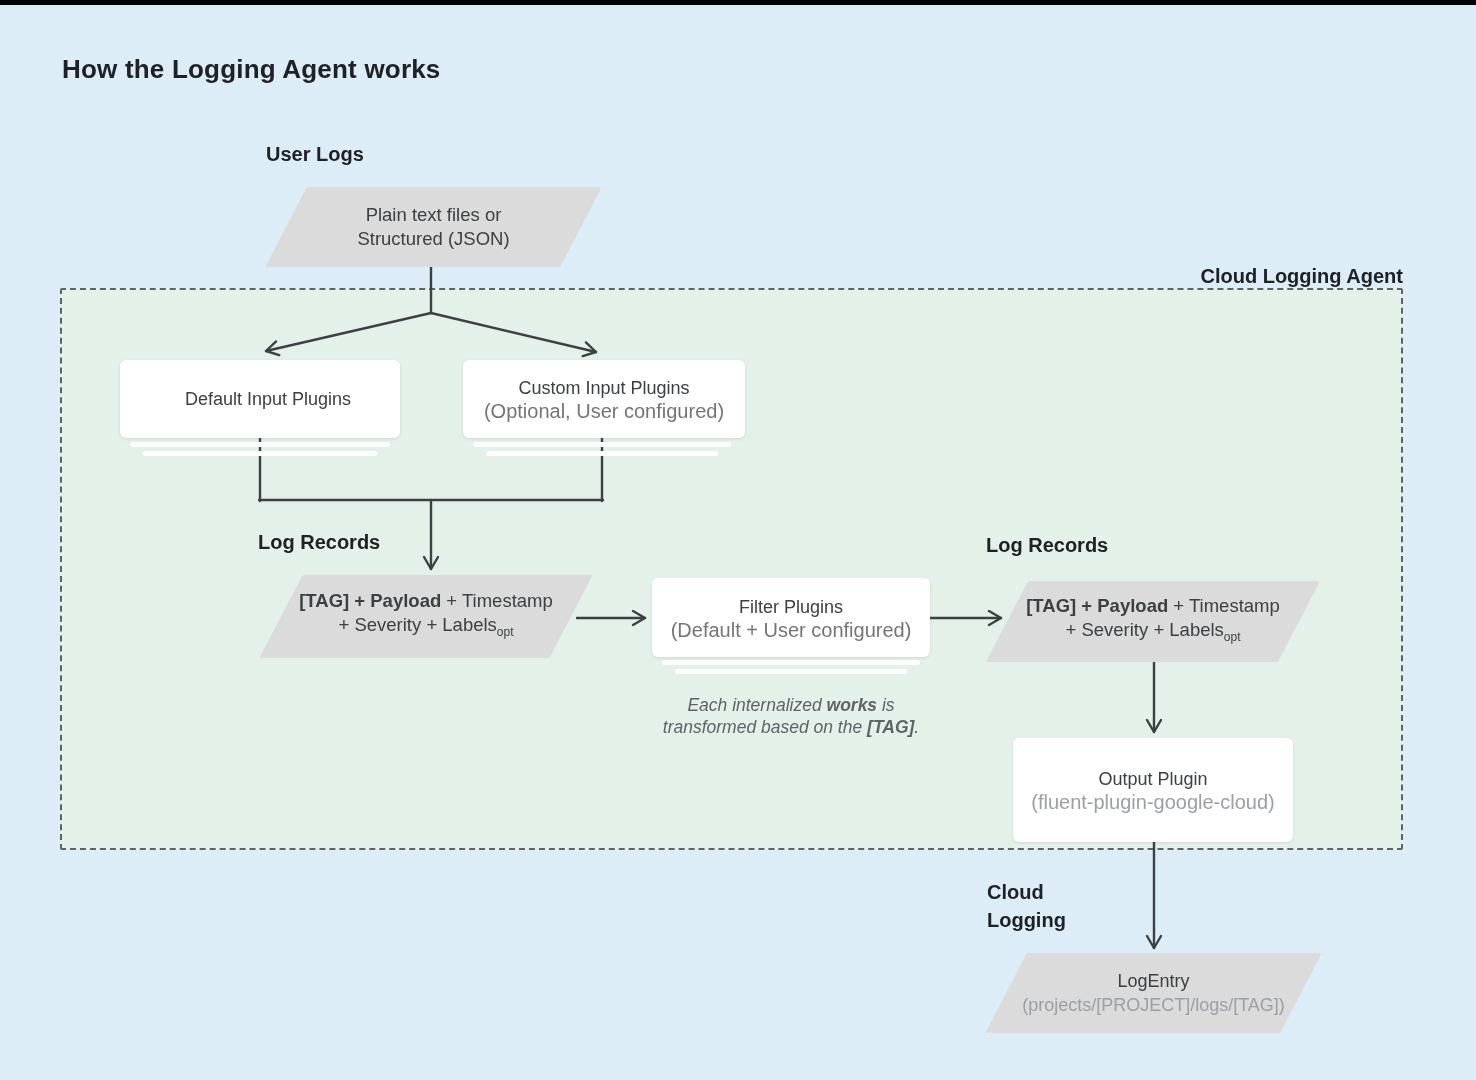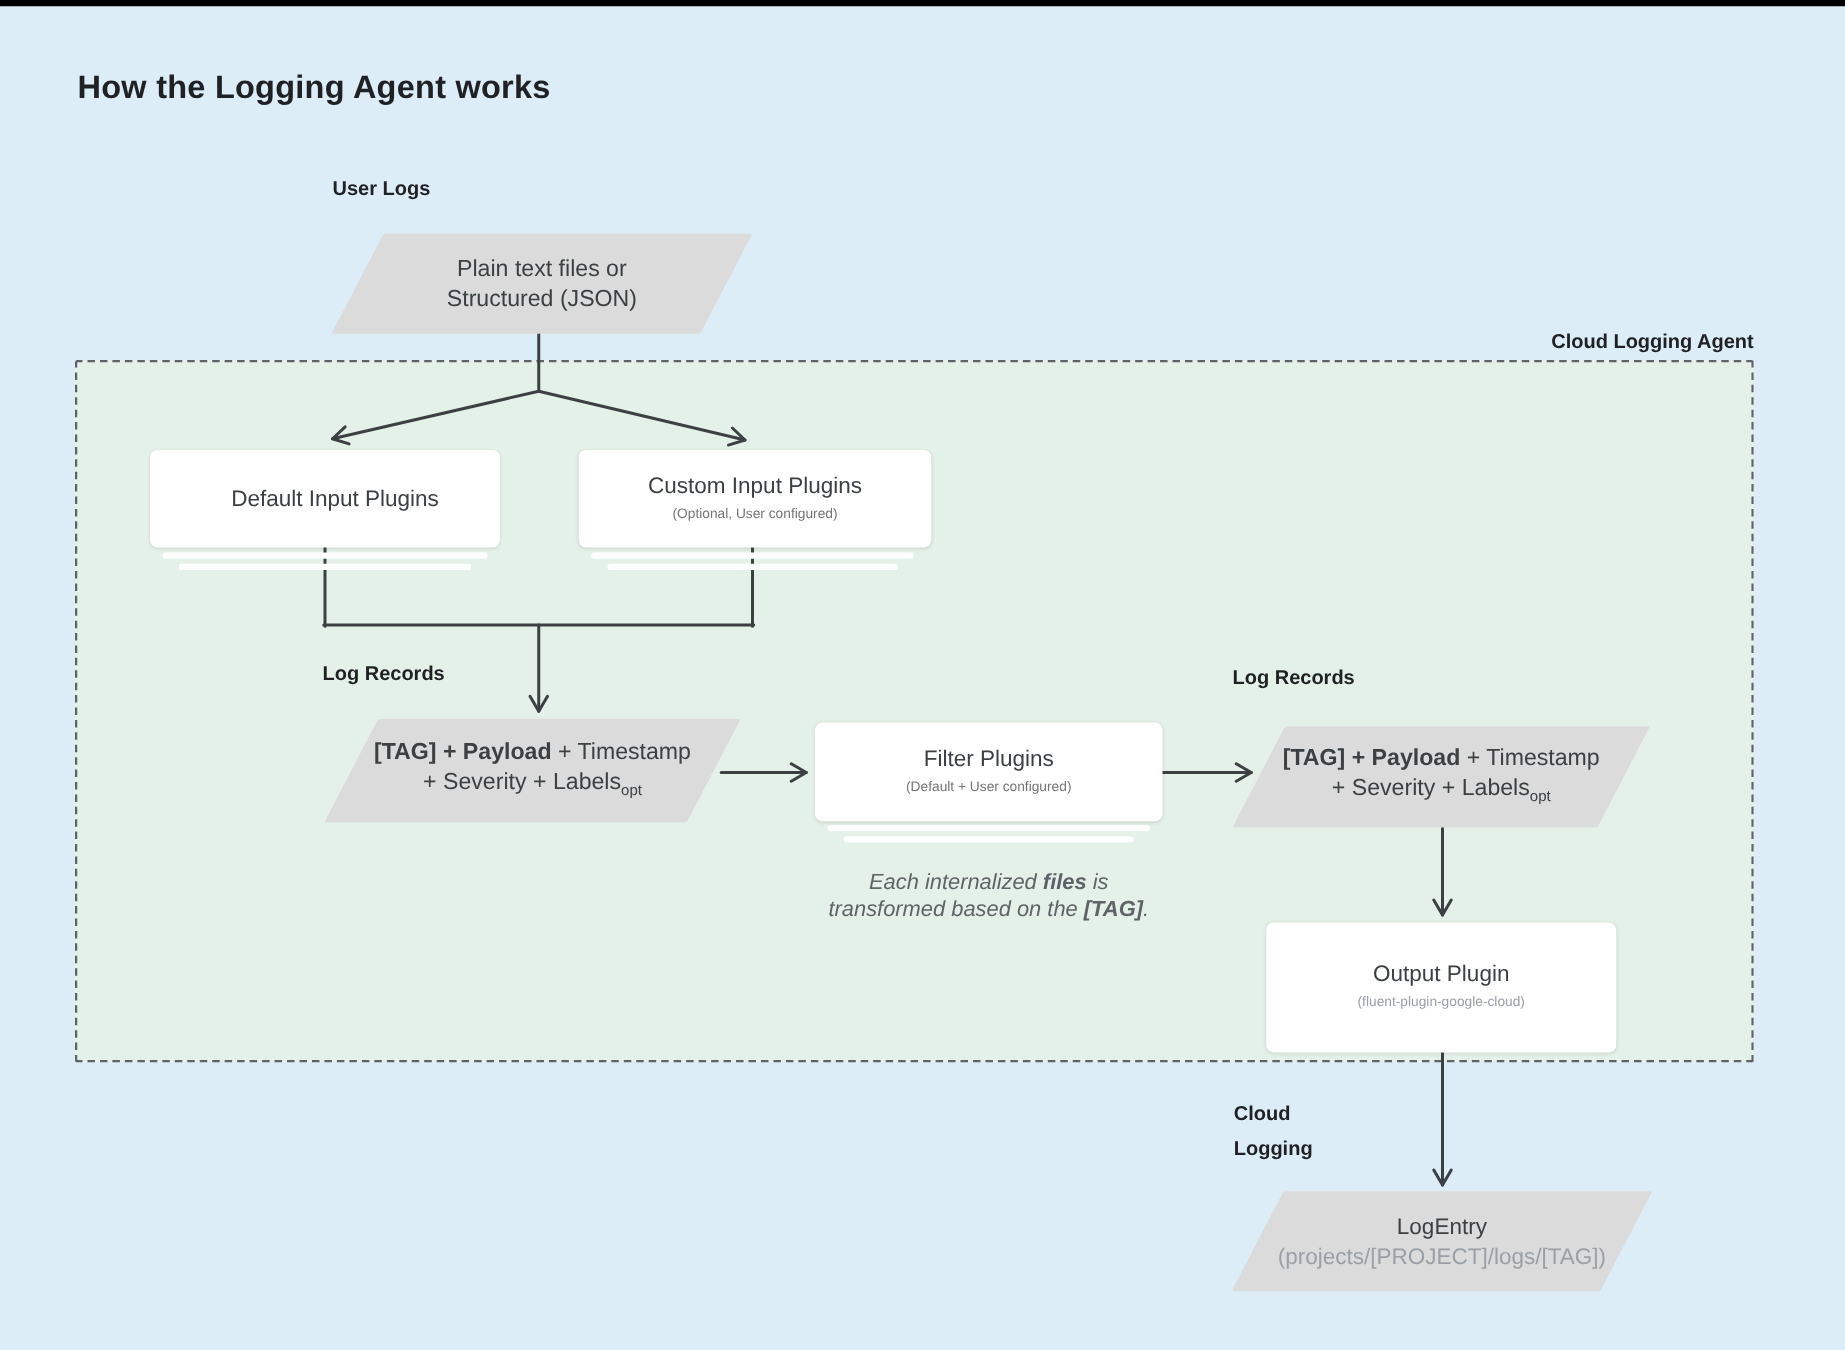--- a/index.html
+++ b/index.html
@@ -8,35 +8,35 @@
     --body:#3c4043; --muted:#757575; --faint:#9aa0a6; --note-text:#5f6368;
   }
   *{margin:0;padding:0;box-sizing:border-box;}
   html,body{background:#cfe3ef;}
   .canvas{
     position:relative;width:1476px;height:1080px;background:var(--background);
     overflow:hidden;font-family:"Liberation Sans","DejaVu Sans",sans-serif;color:var(--body);
   }
   .topbar{position:absolute;left:0;top:0;width:100%;height:5px;background:var(--top-bar);}
   .page-title{position:absolute;left:62px;top:54px;font-size:26px;font-weight:bold;color:var(--heading);letter-spacing:.2px;}
-  .section-label{position:absolute;font-size:16px;font-weight:bold;color:var(--heading);}
+  .section-label{position:absolute;font-size:20px;font-weight:bold;color:var(--heading);}
   .agent-boundary{
     position:absolute;left:60px;top:288px;width:1343px;height:562px;
     background:var(--agent-fill);border:2px dashed var(--agent-border);border-radius:2px;
   }
   .connectors{position:absolute;left:0;top:0;width:1476px;height:1080px;pointer-events:none;}
   .connectors line{stroke:var(--line);stroke-width:2.4;stroke-linecap:round;}
   .page-bar{position:absolute;height:5px;background:var(--node-fill);border-radius:2.5px;}
   .node{
     position:absolute;background:var(--node-fill);border-radius:6px;
     box-shadow:0 1px 3px rgba(60,64,67,.14);
     display:flex;flex-direction:column;align-items:center;justify-content:center;gap:3px;text-align:center;
   }
   .node-title{font-size:18px;color:var(--body);line-height:22px;}
-  .node-sub{font-size:11px;color:var(--muted);line-height:19px;}
+  .node-sub{font-size:20px;color:var(--muted);line-height:19px;}
   .node-sub.faint{color:var(--faint);}
   .para{position:absolute;background:var(--shape-fill);transform:skewX(-27.5deg);border-radius:2px;}
   .para .inner{
     width:100%;height:100%;transform:skewX(27.5deg);
     display:flex;flex-direction:column;align-items:center;justify-content:center;text-align:center;
   }
   .para-text{font-size:18.5px;color:var(--body);line-height:24px;}
   .para-text b{font-weight:bold;}
   .para-text sub{font-size:12px;}
   .para-sub{font-size:18px;color:var(--faint);line-height:24px;}
@@ -113,21 +113,21 @@
       <div class="para-text"><span>+ Severity + Labels</span><sub>opt</sub></div>
     </div>
   </div>
 
   <div class="node" style="left:652px;top:578px;width:278px;height:79px;">
     <div class="node-title">Filter Plugins</div>
     <div class="node-sub">(Default + User configured)</div>
   </div>
 
   <div class="note">
-    <div><span>Each internalized </span><b>files</b><span> is</span></div>
+    <div><span>Each internalized </span><b>works</b><span> is</span></div>
     <div><span>transformed based on the </span><b>[TAG]</b><span>.</span></div>
   </div>
 
   <div class="para" style="left:1007px;top:581px;width:292px;height:81px;">
     <div class="inner">
       <div class="para-text"><b>[TAG] + Payload</b><span> + Timestamp</span></div>
       <div class="para-text"><span>+ Severity + Labels</span><sub>opt</sub></div>
     </div>
   </div>
 

